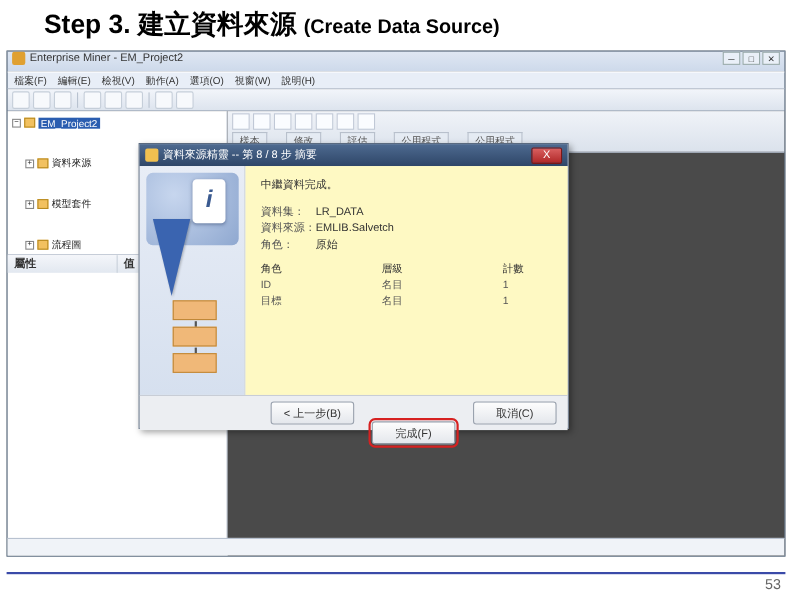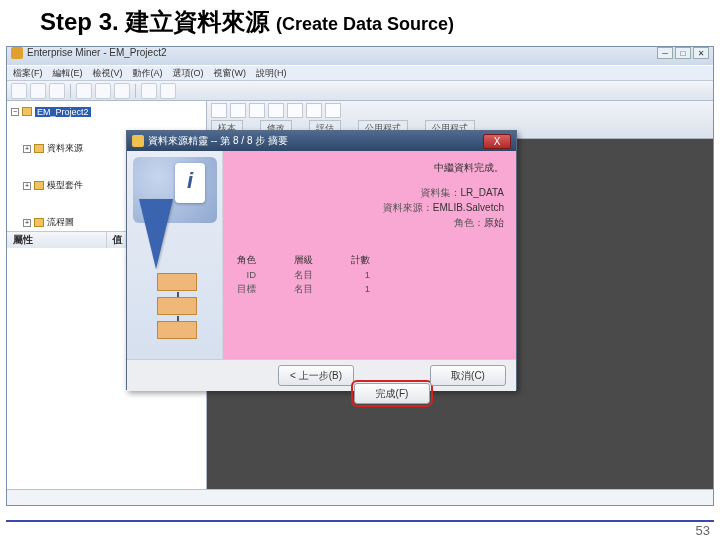--- a/index.html
+++ b/index.html
@@ -57,29 +57,29 @@
   .wiz-body { display: flex; height: 208px; }
   .wiz-img { width: 96px; background: linear-gradient(180deg,#e8edf6 0%,#d6e0ef 100%); position: relative; border-right: 1px solid #cfd6e0; }
   .wiz-img .swirl { position: absolute; top: 6px; left: 6px; width: 84px; height: 66px; border-radius: 6px; background: radial-gradient(circle at 30% 30%, #c7d6ee, #8fa8d0); }
   .wiz-img .i-badge { position: absolute; top: 12px; left: 48px; width: 30px; height: 40px; background: #fff; border-radius: 4px; box-shadow: 0 1px 3px rgba(60,80,120,.5); color: #3a5a90; font-weight: 700; font-size: 22px; text-align: center; line-height: 36px; font-style: italic; }
   .wiz-img .arrow { position: absolute; top: 48px; left: 12px; width: 0; height: 0; border-left: 17px solid transparent; border-right: 17px solid transparent; border-top: 70px solid #3a64b0; filter: drop-shadow(1px 1px 1px rgba(0,0,0,.25)); }
   .wiz-img .flow { position: absolute; bottom: 14px; left: 30px; }
   .wiz-img .fnode { width: 40px; height: 18px; background: #f0b878; border: 1px solid #c08838; margin-bottom: 6px; position: relative; }
   .wiz-img .fnode::after { content: ""; position: absolute; left: 19px; top: 18px; width: 2px; height: 6px; background: #555; }
   .wiz-img .fnode:last-child::after { display: none; }
 
-  .wiz-content { flex: 1; padding: 10px 12px 8px 14px; font-size: 10px; color: #333; background: #f9a8d4; text-align: right; }
+  .wiz-content { flex: 1; padding: 10px 12px 8px 14px; font-size: 10px; color: #333; background: #fef9c3; }
   .wiz-content .hdr { margin-bottom: 10px; }
-  .wiz-content .meta { line-height: 1.5; margin-bottom: 23px; }
+  .wiz-content .meta { line-height: 1.5; margin-bottom: 8px; }
   .wiz-content .meta .lbl { display: inline-block; width: 50px; color: #555; }
-  .summary-cols { display: flex; gap: 38px; font-size: 9.5px; color: #555; }
+  .summary-cols { display: flex; gap: 91px; font-size: 9.5px; color: #555; }
   .summary-cols .col .h { font-weight: 400; color: #333; margin-bottom: 2px; }
   .summary-cols .col div { line-height: 1.4; }
 
-  .wiz-btns { height: 32px; border-top: 1px solid #c8cdd6; background: #eceef2; display: flex; align-items: center; justify-content: flex-end; padding: 0 10px; gap: 0; }
+  .wiz-btns { height: 32px; border-top: 1px solid #c8cdd6; background: #eceef2; display: flex; align-items: center; justify-content: flex-end; padding: 0 10px; gap: 16px; }
   .wbtn { min-width: 76px; height: 21px; background: linear-gradient(#fdfdfd,#e4e7ec); border: 1px solid #9aa2ae; border-radius: 3px; font-size: 10px; color: #333; display: inline-flex; align-items: center; justify-content: center; padding: 0 8px; }
   .wbtn.primary { outline: 2px solid #d62121; outline-offset: 1px; margin-top: 36px; }
 
   .slide-num { position: absolute; right: 10px; bottom: 2px; font-size: 13px; color: #666; }
   .underline { position: absolute; left: 6px; right: 6px; bottom: 18px; height: 2px; background: #3a4aa8; }
 </style>
 </head>
 <body>
 
 <div class="slide-heading">

